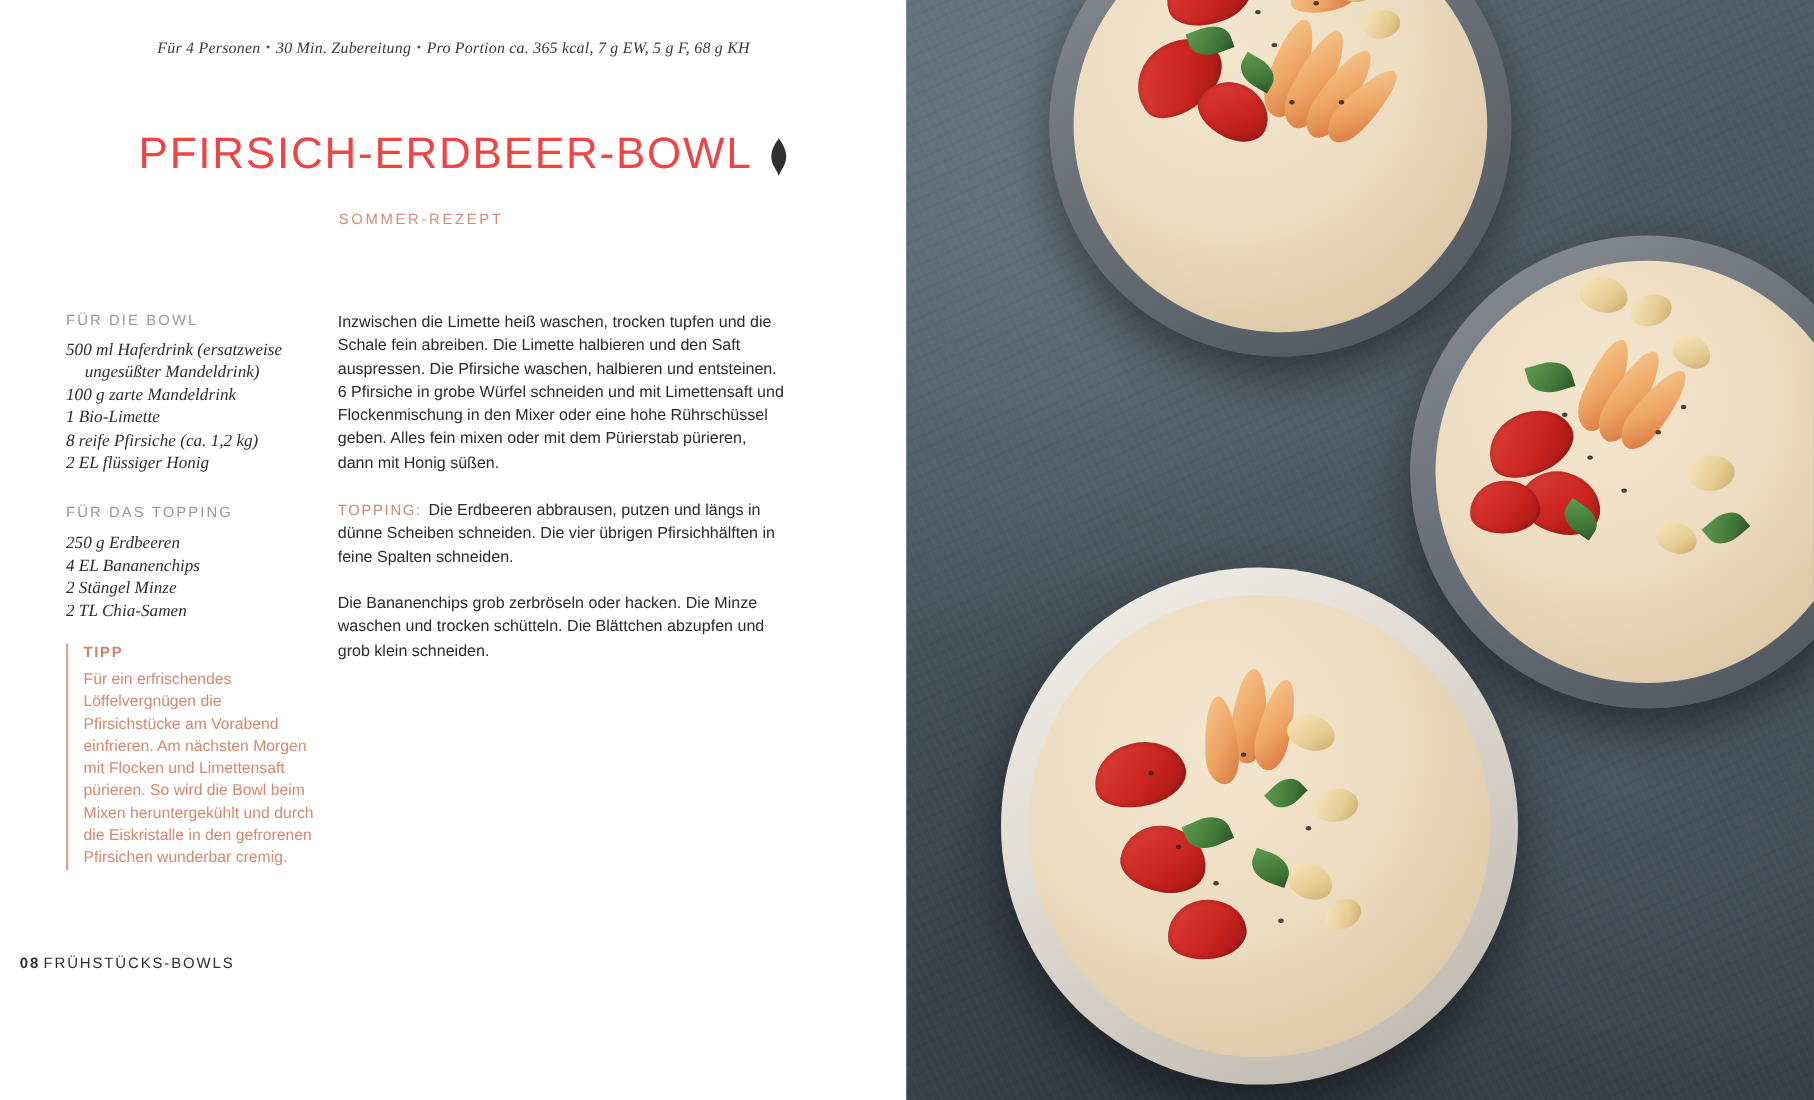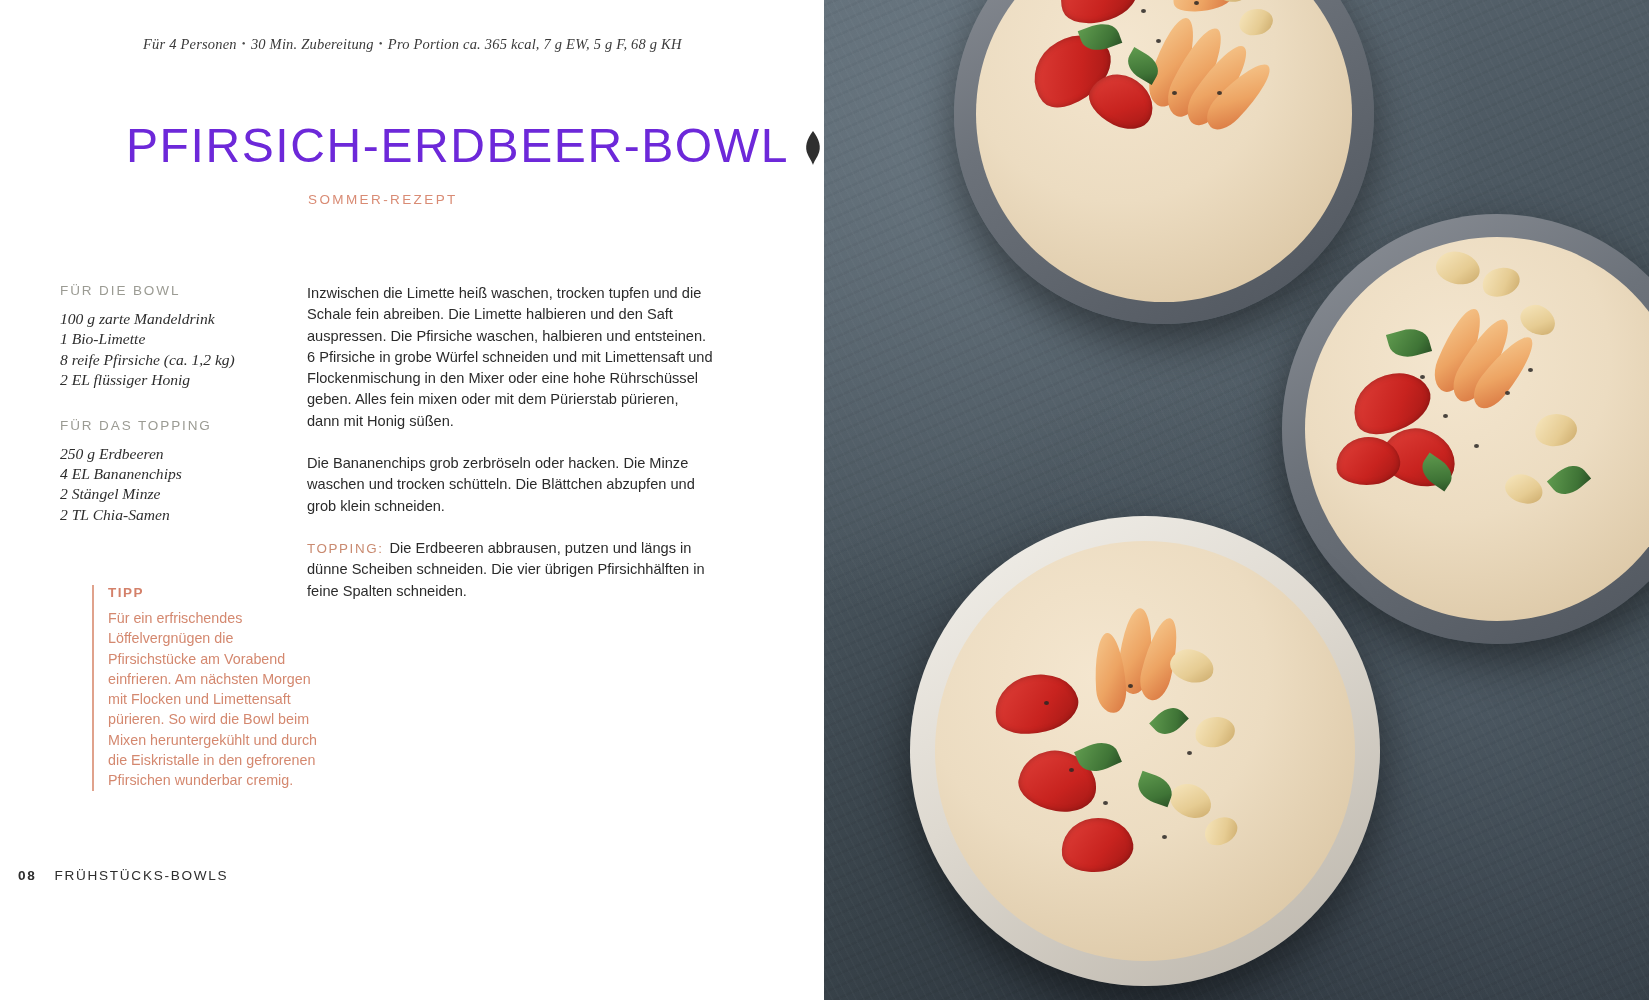--- a/index.html
+++ b/index.html
@@ -50,23 +50,23 @@
     position: absolute;
     left: 126px;
     top: 118px;
     display: flex;
     align-items: center;
     gap: 14px;
   }
   .recipe-title {
     font-family: "Liberation Sans", sans-serif;
     font-weight: 300;
-    font-size: 48px;
+    font-size: 40px;
     letter-spacing: 1.6px;
-    color: #6d28d9;
+    color: #ef4444;
     white-space: nowrap;
   }
   .leaf-icon {
     display: inline-block;
     width: 20px;
     height: 34px;
     position: relative;
     top: 2px;
   }
   .subtitle {
@@ -113,21 +113,20 @@
     padding-left: 17px;
   }
   
   .tip-box {
     position: absolute;
     left: 60px;
     top: 585px;
     width: 210px;
     padding-left: 14px;
     border-left: 2px solid #e0a28c;
-    margin-left: 32px;
   }
   .tip-title {
     color: #d4816a;
     font-size: 13.5px;
     letter-spacing: 1.5px;
     font-weight: 700;
     margin-bottom: 8px;
   }
   .tip-text {
     color: #d4886f;
@@ -156,21 +155,21 @@
   .folio {
     position: absolute;
     left: 18px;
     top: 868px;
     font-size: 13.6px;
     letter-spacing: 1.7px;
     color: #2e2e2e;
   }
   .folio .num {
     font-weight: 700;
-    margin-right: 18px;
+    margin-right: 3px;
     text-align: right;
   }
   
   .right-page {
     position: relative;
     width: 825px;
     height: 1000px;
     flex: 0 0 825px;
     overflow: hidden;
     background: #4a5660;
@@ -271,20 +270,24 @@
           <path d="M10 0 C16 8 19 16 15 24 C12.6 28.8 11.4 30 10 34 C8.6 30 7.4 28.8 5 24 C1 16 4 8 10 0 Z" fill="#2f2f2f"></path>
         </svg>
       </span>
     </div>
 
     <div class="subtitle">SOMMER-REZEPT</div>
 
     <div class="ingredients">
       <div class="ing-heading">FÜR DIE BOWL</div>
       <ul class="ing-list">
+        <li>
+          <span>500 ml Haferdrink (ersatzweise</span>
+          <span class="cont">ungesüßter Mandeldrink)</span>
+        </li>
         <li>100 g zarte Mandeldrink</li>
         <li>1 Bio-Limette</li>
         <li>8 reife Pfirsiche (ca. 1,2 kg)</li>
         <li>2 EL flüssiger Honig</li>
       </ul>
 
       <div class="ing-heading second">FÜR DAS TOPPING</div>
       <ul class="ing-list">
         <li>250 g Erdbeeren</li>
         <li>4 EL Bananenchips</li>
@@ -296,24 +299,24 @@
     <div class="tip-box">
       <div class="tip-title">TIPP</div>
       <div class="tip-text">Für ein erfrischendes Löffelvergnügen die Pfirsichstücke am Vorabend einfrieren. Am nächsten Morgen mit Flocken und Limettensaft pürieren. So wird die Bowl beim Mixen heruntergekühlt und durch die Eiskristalle in den gefrorenen Pfirsichen wunderbar cremig.</div>
     </div>
 
     <div class="method">
       <p>
         <span>Inzwischen die Limette heiß waschen, trocken tupfen und die Schale fein abreiben. Die Limette halbieren und den Saft auspressen. Die Pfirsiche waschen, halbieren und entsteinen. 6 Pfirsiche in grobe Würfel schneiden und mit Limettensaft und Flockenmischung in den Mixer oder eine hohe Rührschüssel geben. Alles fein mixen oder mit dem Pürierstab pürieren, dann mit Honig süßen.</span>
       </p>
       <p>
-        <span>Die Bananenchips grob zerbröseln oder hacken. Die Minze waschen und trocken schütteln. Die Blättchen abzupfen und grob klein schneiden.</span>
+        <span class="step-label">TOPPING:</span><span class="sp"></span><span>Die Erdbeeren abbrausen, putzen und längs in dünne Scheiben schneiden. Die vier übrigen Pfirsichhälften in feine Spalten schneiden.</span>
       </p>
       <p>
-        <span class="step-label">TOPPING:</span><span class="sp"></span><span>Die Erdbeeren abbrausen, putzen und längs in dünne Scheiben schneiden. Die vier übrigen Pfirsichhälften in feine Spalten schneiden.</span>
+        <span>Die Bananenchips grob zerbröseln oder hacken. Die Minze waschen und trocken schütteln. Die Blättchen abzupfen und grob klein schneiden.</span>
       </p>
     </div>
 
     <div class="folio">
       <span class="num">08</span><span>FRÜHSTÜCKS-BOWLS</span>
     </div>
   </div>
 
   <div class="right-page">
     <div class="photo-bg"></div>

